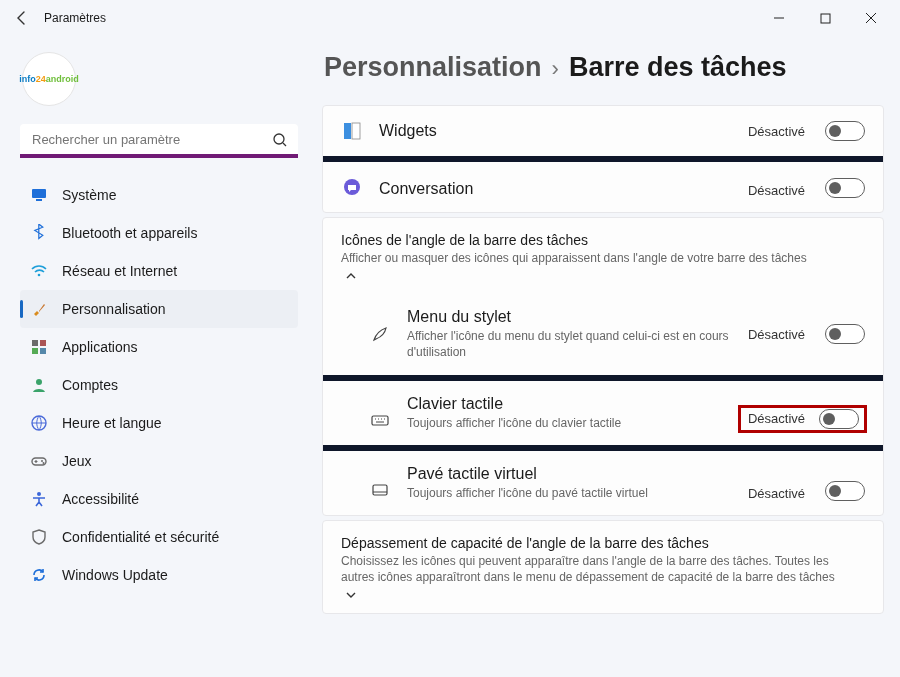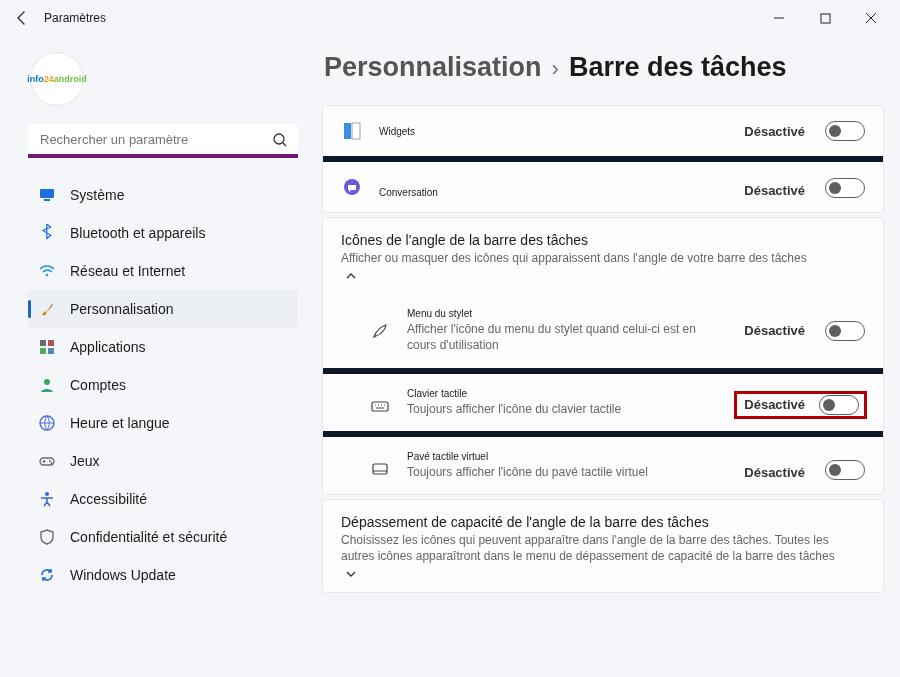--- a/index.html
+++ b/index.html
@@ -35,21 +35,21 @@
     width: 46px; height: 32px;
     display:flex; align-items:center; justify-content:center;
     cursor:pointer;
   }
   .layout {
     display:flex;
     height: calc(677px - 36px);
   }
   .sidebar {
     width: 312px;
-    padding: 10px 14px 10px 28px;
+    padding: 10px 14px 10px 20px;
     display:flex; flex-direction:column;
   }
   .avatar-row {
     display:flex; align-items:center; gap:12px;
     margin: 6px 0 18px 2px;
   }
   .avatar {
     width: 54px; height: 54px; border-radius:50%;
     background:#fff;
     display:flex; align-items:center; justify-content:center;
@@ -128,23 +128,23 @@
     display:flex; align-items:center;
     padding: 14px 18px;
     gap: 16px;
   }
   .row + .row { border-top:6px solid #0f172a;align-items:flex-end; }
   .row .ric {
     width:22px; height:22px; flex:none;
     display:flex; align-items:center; justify-content:center;
   }
   .row .text { flex:1; }
-  .row .text .t1 { font-size:10px; }
+  .row .text .t1 { font-size:16px; }
   .row .text .t2 { font-size:12px; color:#666; margin-top:2px; line-height:1.35; }
-  .state { font-size:13px; color:#333; margin-right:4px;font-weight:bold; }
+  .state { font-size:13px; color:#333; margin-right:4px; }
   .toggle {
     width:40px; height:20px; border-radius:10px;
     background:#fff; border:1px solid #5f5f5f;
     position:relative; cursor:pointer;
   }
   .toggle .knob {
     position:absolute; left:3px; top:3px;
     width:12px; height:12px; border-radius:50%;
     background:#5f5f5f;
   }

